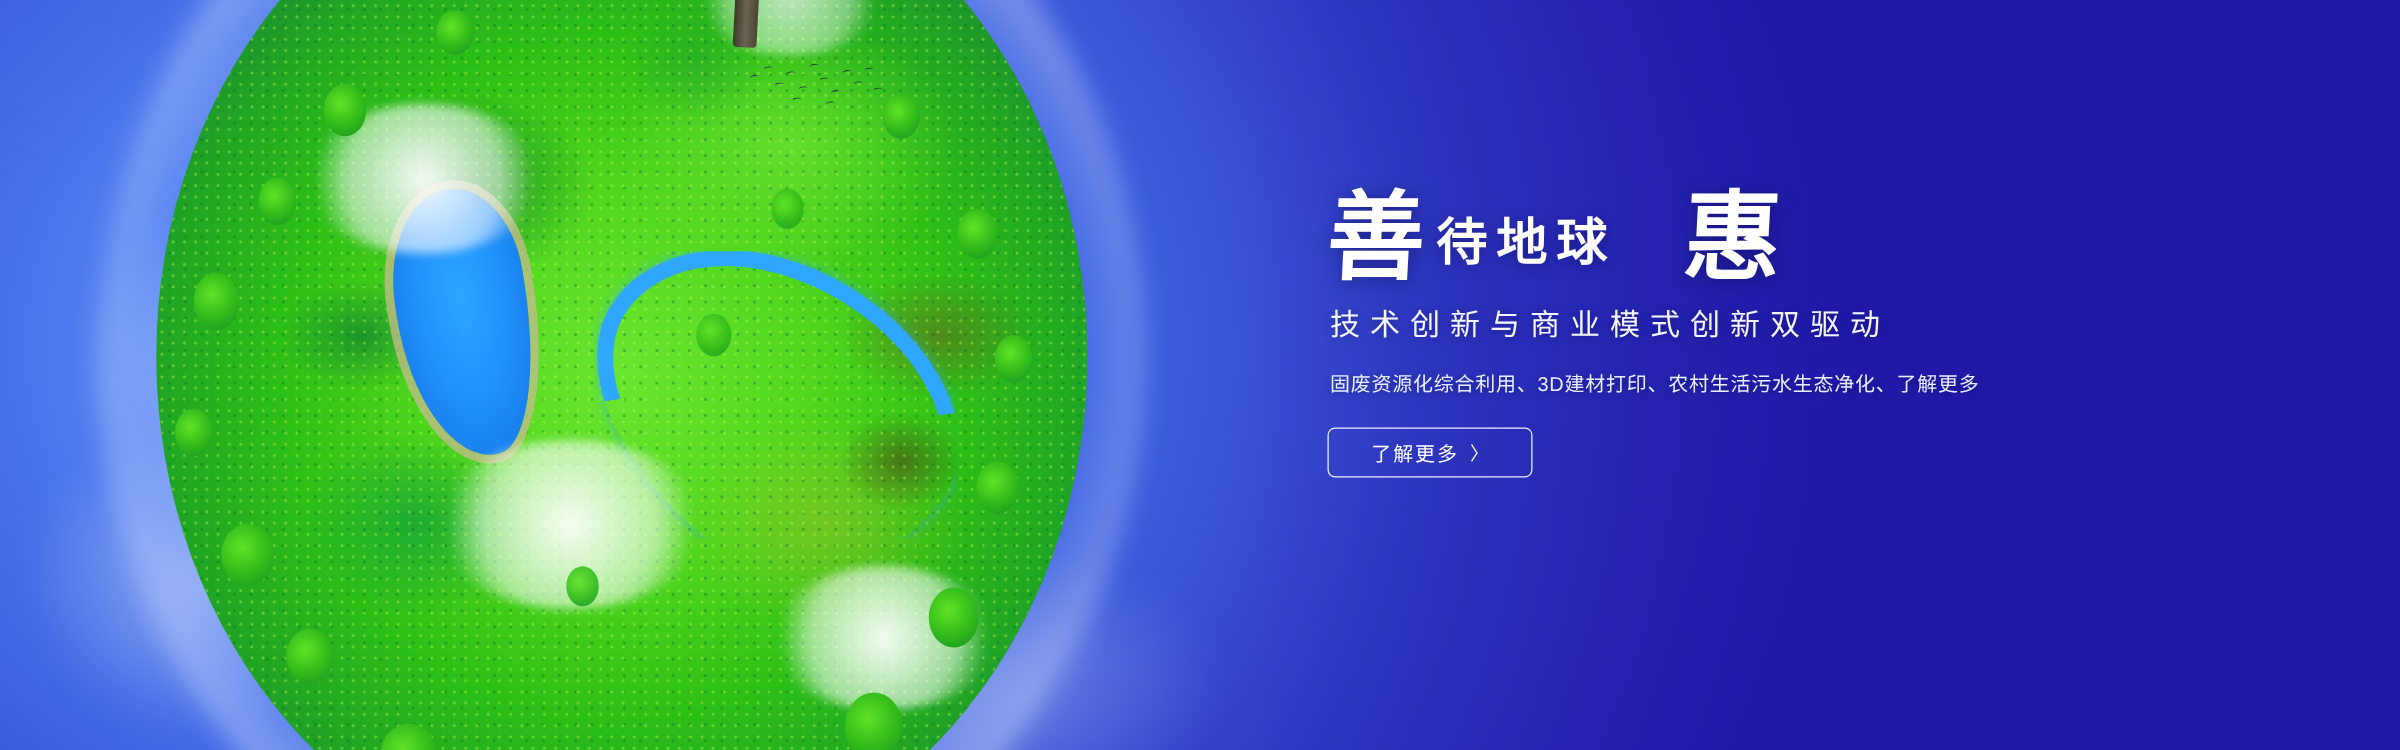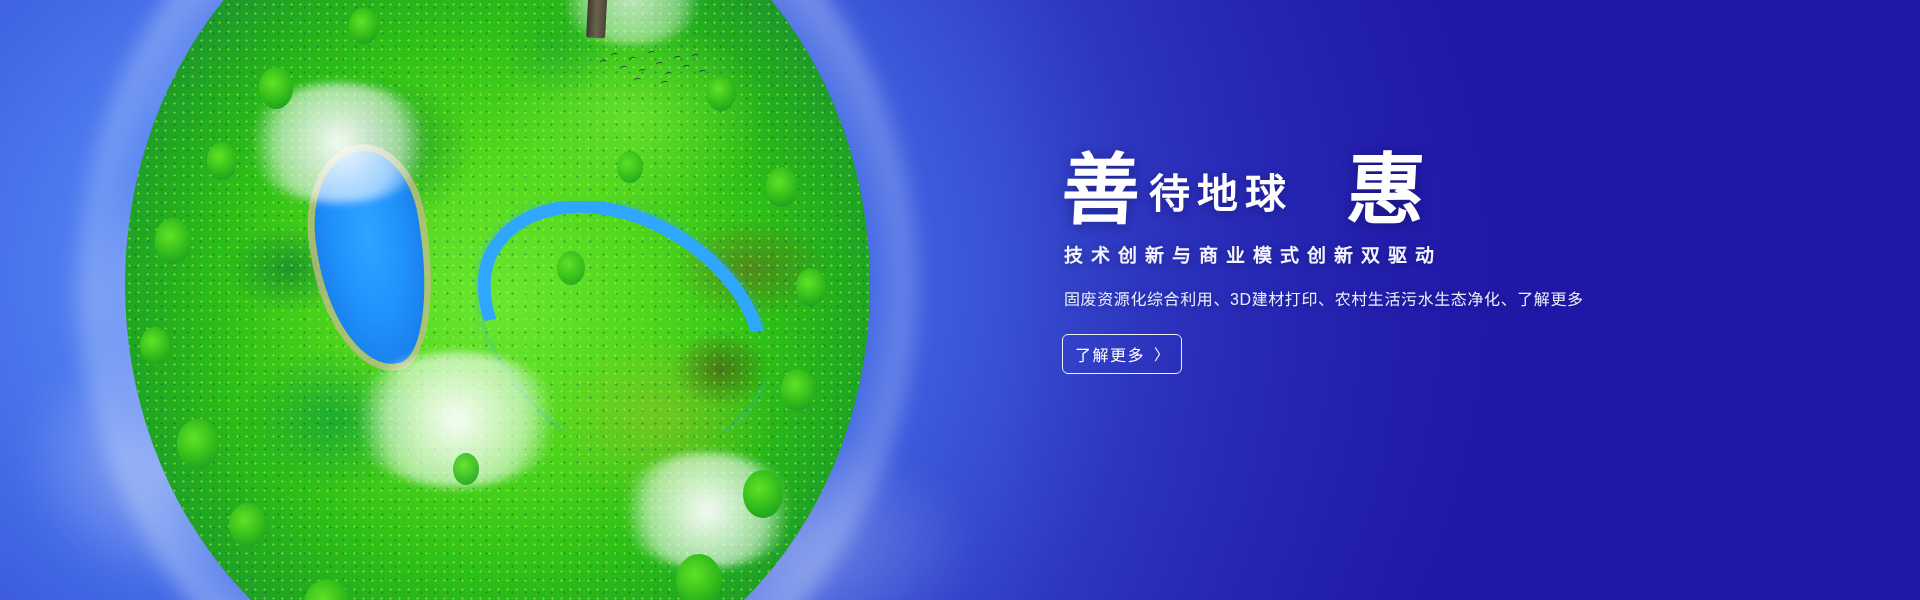--- a/index.html
+++ b/index.html
@@ -90,28 +90,28 @@
   .headline{display:flex;align-items:flex-end;white-space:nowrap;line-height:1;
     height:84px;margin:0 0 6px 0;}
   .hl-group{display:flex;align-items:flex-end;}
   .hl-big{font-family:"Liberation Serif","DejaVu Serif",serif;font-size:78px;font-weight:700;
     letter-spacing:0;text-shadow:0 2px 14px rgba(10,10,70,.45);line-height:.86;
     transform:skewX(-3deg);}
   .hl-small{font-family:"Liberation Serif","DejaVu Serif",serif;font-size:41px;font-weight:700;
     letter-spacing:7px;padding:0 0 9px 9px;text-shadow:0 2px 10px rgba(10,10,70,.4);}
   .hl-gap{width:54px;}
 
-  .subhead{font-size:19px;font-weight:700;letter-spacing:8px;margin:16px 0 4px 2px;
+  .subhead{font-size:24px;font-weight:400;letter-spacing:8px;margin:16px 0 4px 2px;
     color:#f3f6ff;text-shadow:0 1px 8px rgba(10,10,70,.4);white-space:nowrap;}
 
   .desc{font-size:16px;font-weight:400;letter-spacing:.6px;margin:19px 0 0 2px;
     color:#e9eeff;text-shadow:0 1px 6px rgba(10,10,70,.35);white-space:nowrap;}
 
   .cta{display:inline-flex;align-items:center;justify-content:center;gap:9px;
-    margin-top:24px;padding:0 12px;height:40px;min-width:116px;
+    margin-top:24px;padding:0 34px;height:40px;min-width:116px;
     border:1.6px solid rgba(255,255,255,.92);border-radius:6px;background:transparent;
     color:#fff;font-size:16px;letter-spacing:1.5px;cursor:pointer;
     font-family:"Liberation Sans","DejaVu Sans",sans-serif;white-space:nowrap;}
   .cta .chev{font-size:15px;opacity:.95;transform:translateY(-1px);letter-spacing:0;}
 </style>
 </head>
 <body>
 
 <div class="banner">
 

